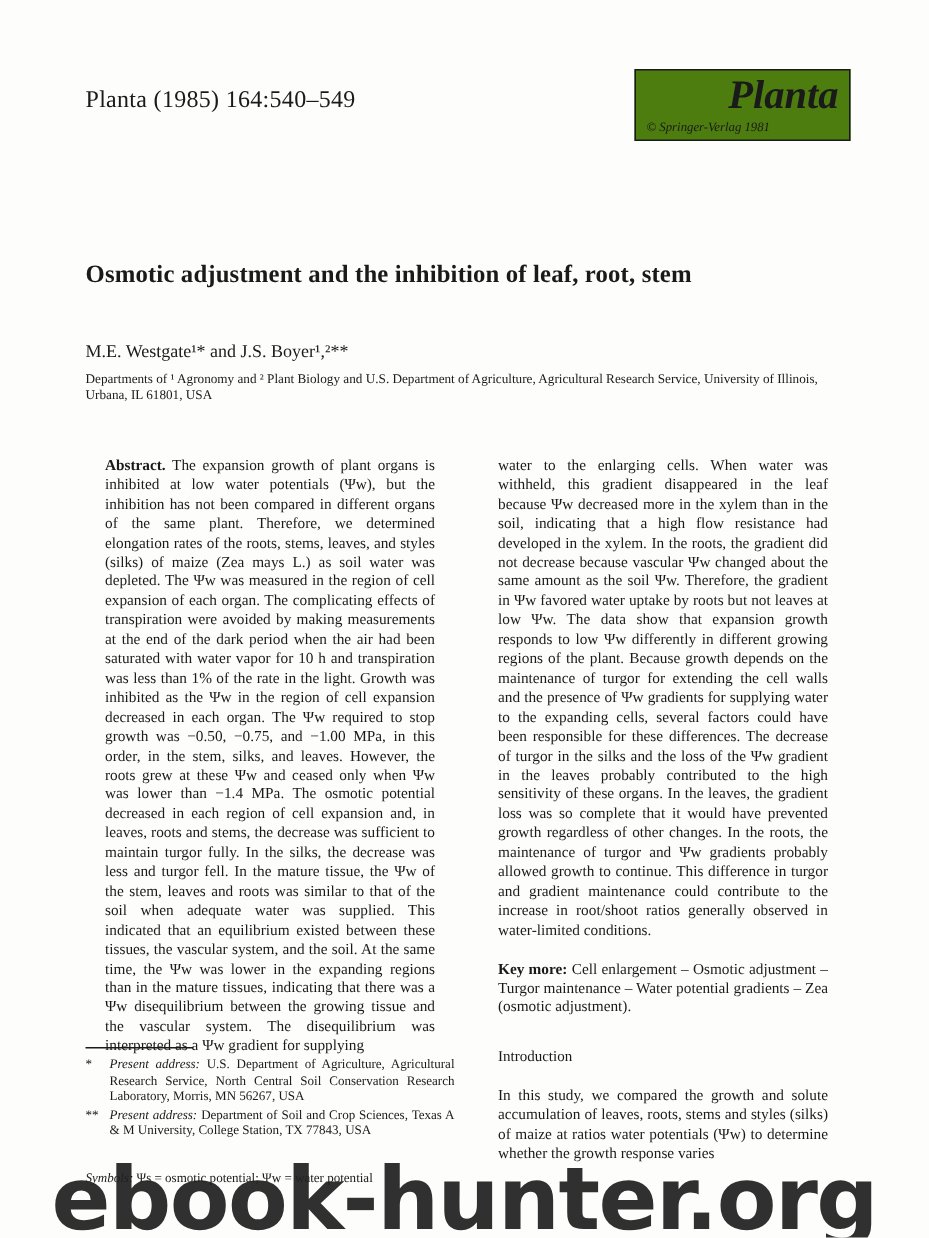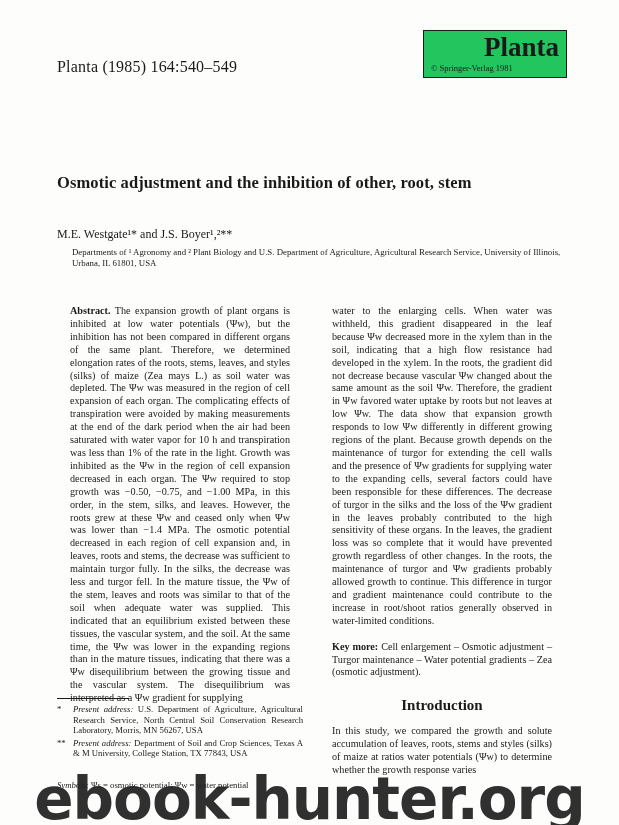--- a/index.html
+++ b/index.html
@@ -16,25 +16,26 @@
 
   .citation {
     position: absolute;
     left: 57px; top: 58px;
     font-size: 16px;
     letter-spacing: 0.2px;
   }
 
   .logo-box {
     position: absolute;
-    right: 52px; top: 30px;
+    right: 52px; top: 46px;
     width: 128px;
     border: 1.5px solid #1a1a1a;
     padding: 1px 7px 4px 7px;
-    background: #22c55e;
+    background: #4d7c0f;
+    font-style: italic;
   }
   .logo-title {
     font-family: "Liberation Serif", serif;
     font-size: 27px;
     font-weight: bold;
     text-align: right;
     line-height: 30px;
   }
   .logo-copy {
     font-size: 8.5px;
@@ -54,40 +55,40 @@
 
   .authors {
     position: absolute;
     left: 57px; top: 227px;
     width: 510px;
     font-size: 12px;
   }
 
   .affiliation {
     position: absolute;
-    left: 72px; top: 247px;
+    left: 57px; top: 247px;
     width: 508px;
     font-size: 8.8px;
     line-height: 11px;
   }
 
   .col { position: absolute; top: 292px; width: 246px; font-size: 10.2px; line-height: 12.9px; text-align: justify; }
   .col-left  { left: 57px; }
   .col-right { left: 319px; }
 
   .col p { margin: 13px; }
   .bold { font-weight: bold; }
 
   .keywords { margin-top: 13px !important; }
   .intro-heading {
-    font-weight: bold;
-    font-size: 15px;
+    font-weight: normal;
+    font-size: 10px;
     margin-top: 20px !important;
     margin-bottom: 11px !important;
-    text-align: center;
+    text-align: left;
   }
 
   .footnotes {
     position: absolute;
     left: 57px; top: 698px;
     width: 246px;
     font-size: 8.7px;
     line-height: 10.6px;
     text-align: justify;
   }
@@ -121,21 +122,21 @@
 <div class="page">
 
   <div class="citation">Planta (1985) 164:540–549</div>
 
   <div class="logo-box">
     <div class="logo-title">Planta</div>
     <div class="logo-copy">© Springer-Verlag 1981</div>
   </div>
 
   <div class="title-block">
-    <div>Osmotic adjustment and the inhibition of other, root, stem</div>
+    <div>Osmotic adjustment and the inhibition of leaf, root, stem</div>
   </div>
 
   <div class="authors">M.E. Westgate¹* and J.S. Boyer¹,²**</div>
 
   <div class="affiliation">Departments of ¹ Agronomy and ² Plant Biology and U.S. Department of Agriculture, Agricultural Research Service, University of Illinois, Urbana, IL 61801, USA</div>
 
   <div class="col col-left">
     <p><span class="bold">Abstract.</span> <span>The expansion growth of plant organs is inhibited at low water potentials (Ψw), but the inhibition has not been compared in different organs of the same plant. Therefore, we determined elongation rates of the roots, stems, leaves, and styles (silks) of maize (Zea mays L.) as soil water was depleted. The Ψw was measured in the region of cell expansion of each organ. The complicating effects of transpiration were avoided by making measurements at the end of the dark period when the air had been saturated with water vapor for 10 h and transpiration was less than 1% of the rate in the light. Growth was inhibited as the Ψw in the region of cell expansion decreased in each organ. The Ψw required to stop growth was −0.50, −0.75, and −1.00 MPa, in this order, in the stem, silks, and leaves. However, the roots grew at these Ψw and ceased only when Ψw was lower than −1.4 MPa. The osmotic potential decreased in each region of cell expansion and, in leaves, roots and stems, the decrease was sufficient to maintain turgor fully. In the silks, the decrease was less and turgor fell. In the mature tissue, the Ψw of the stem, leaves and roots was similar to that of the soil when adequate water was supplied. This indicated that an equilibrium existed between these tissues, the vascular system, and the soil. At the same time, the Ψw was lower in the expanding regions than in the mature tissues, indicating that there was a Ψw disequilibrium between the growing tissue and the vascular system. The disequilibrium was interpreted as a Ψw gradient for supplying</span></p>
   </div>
 

